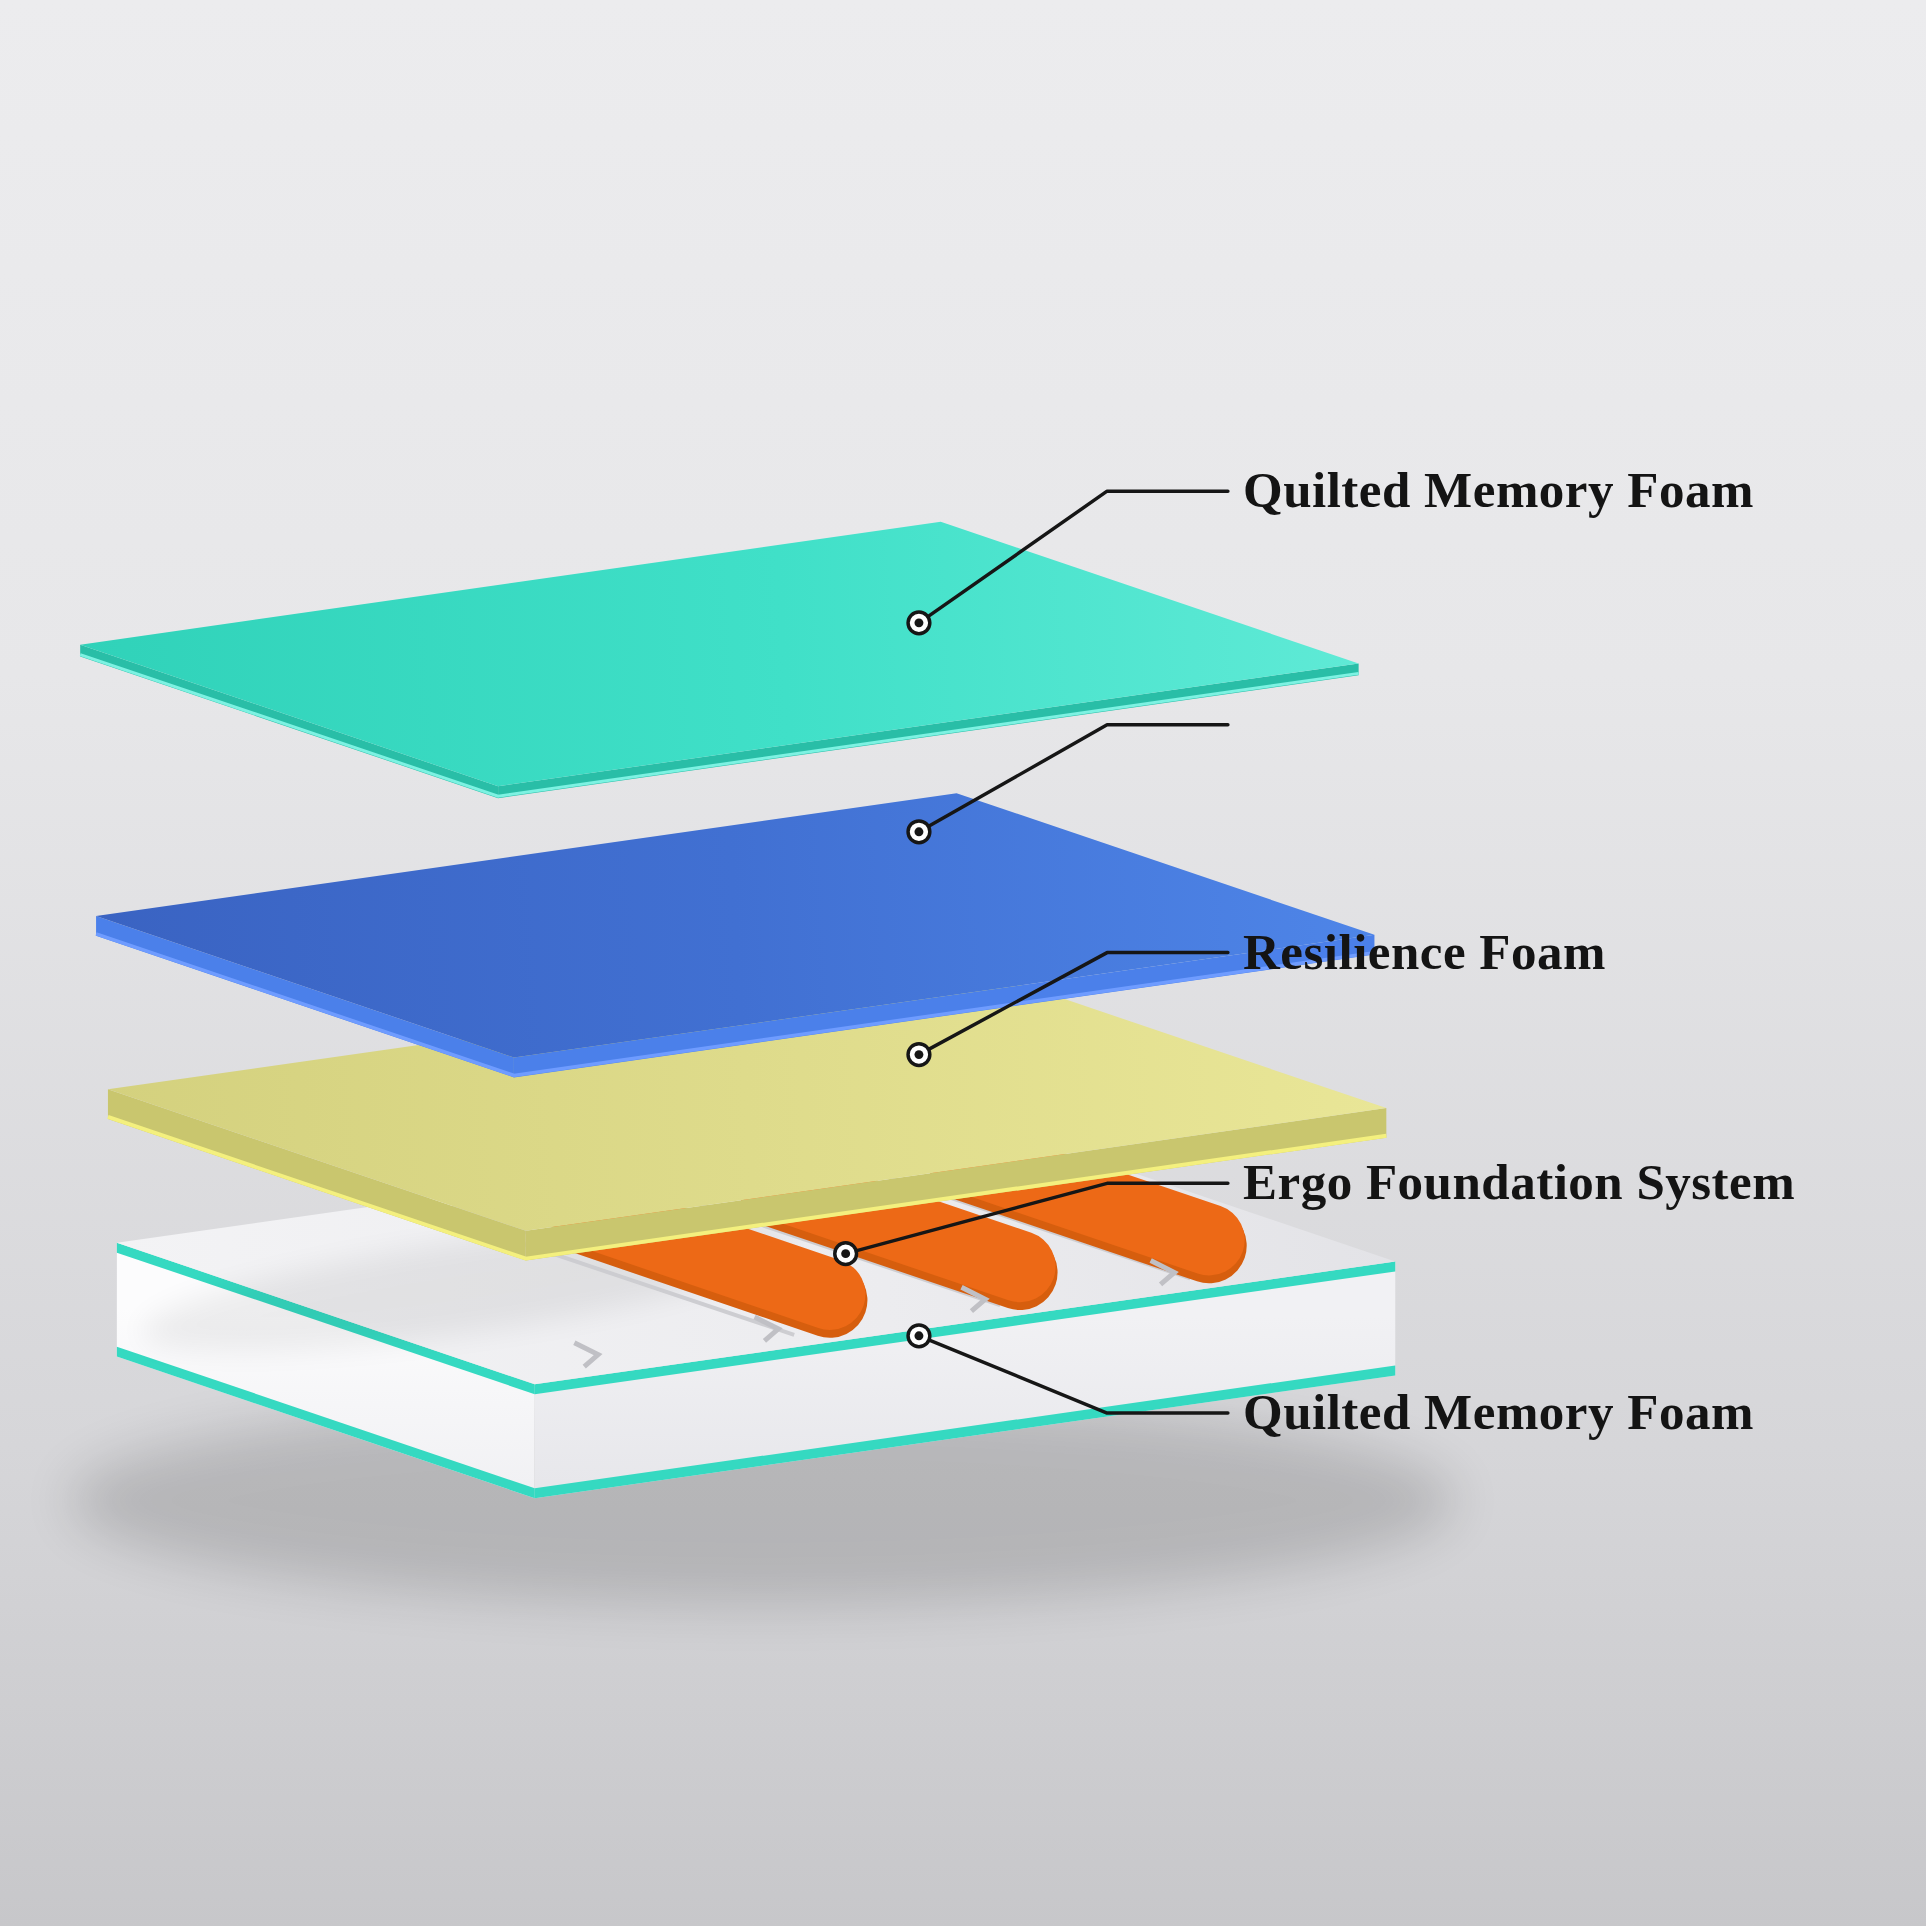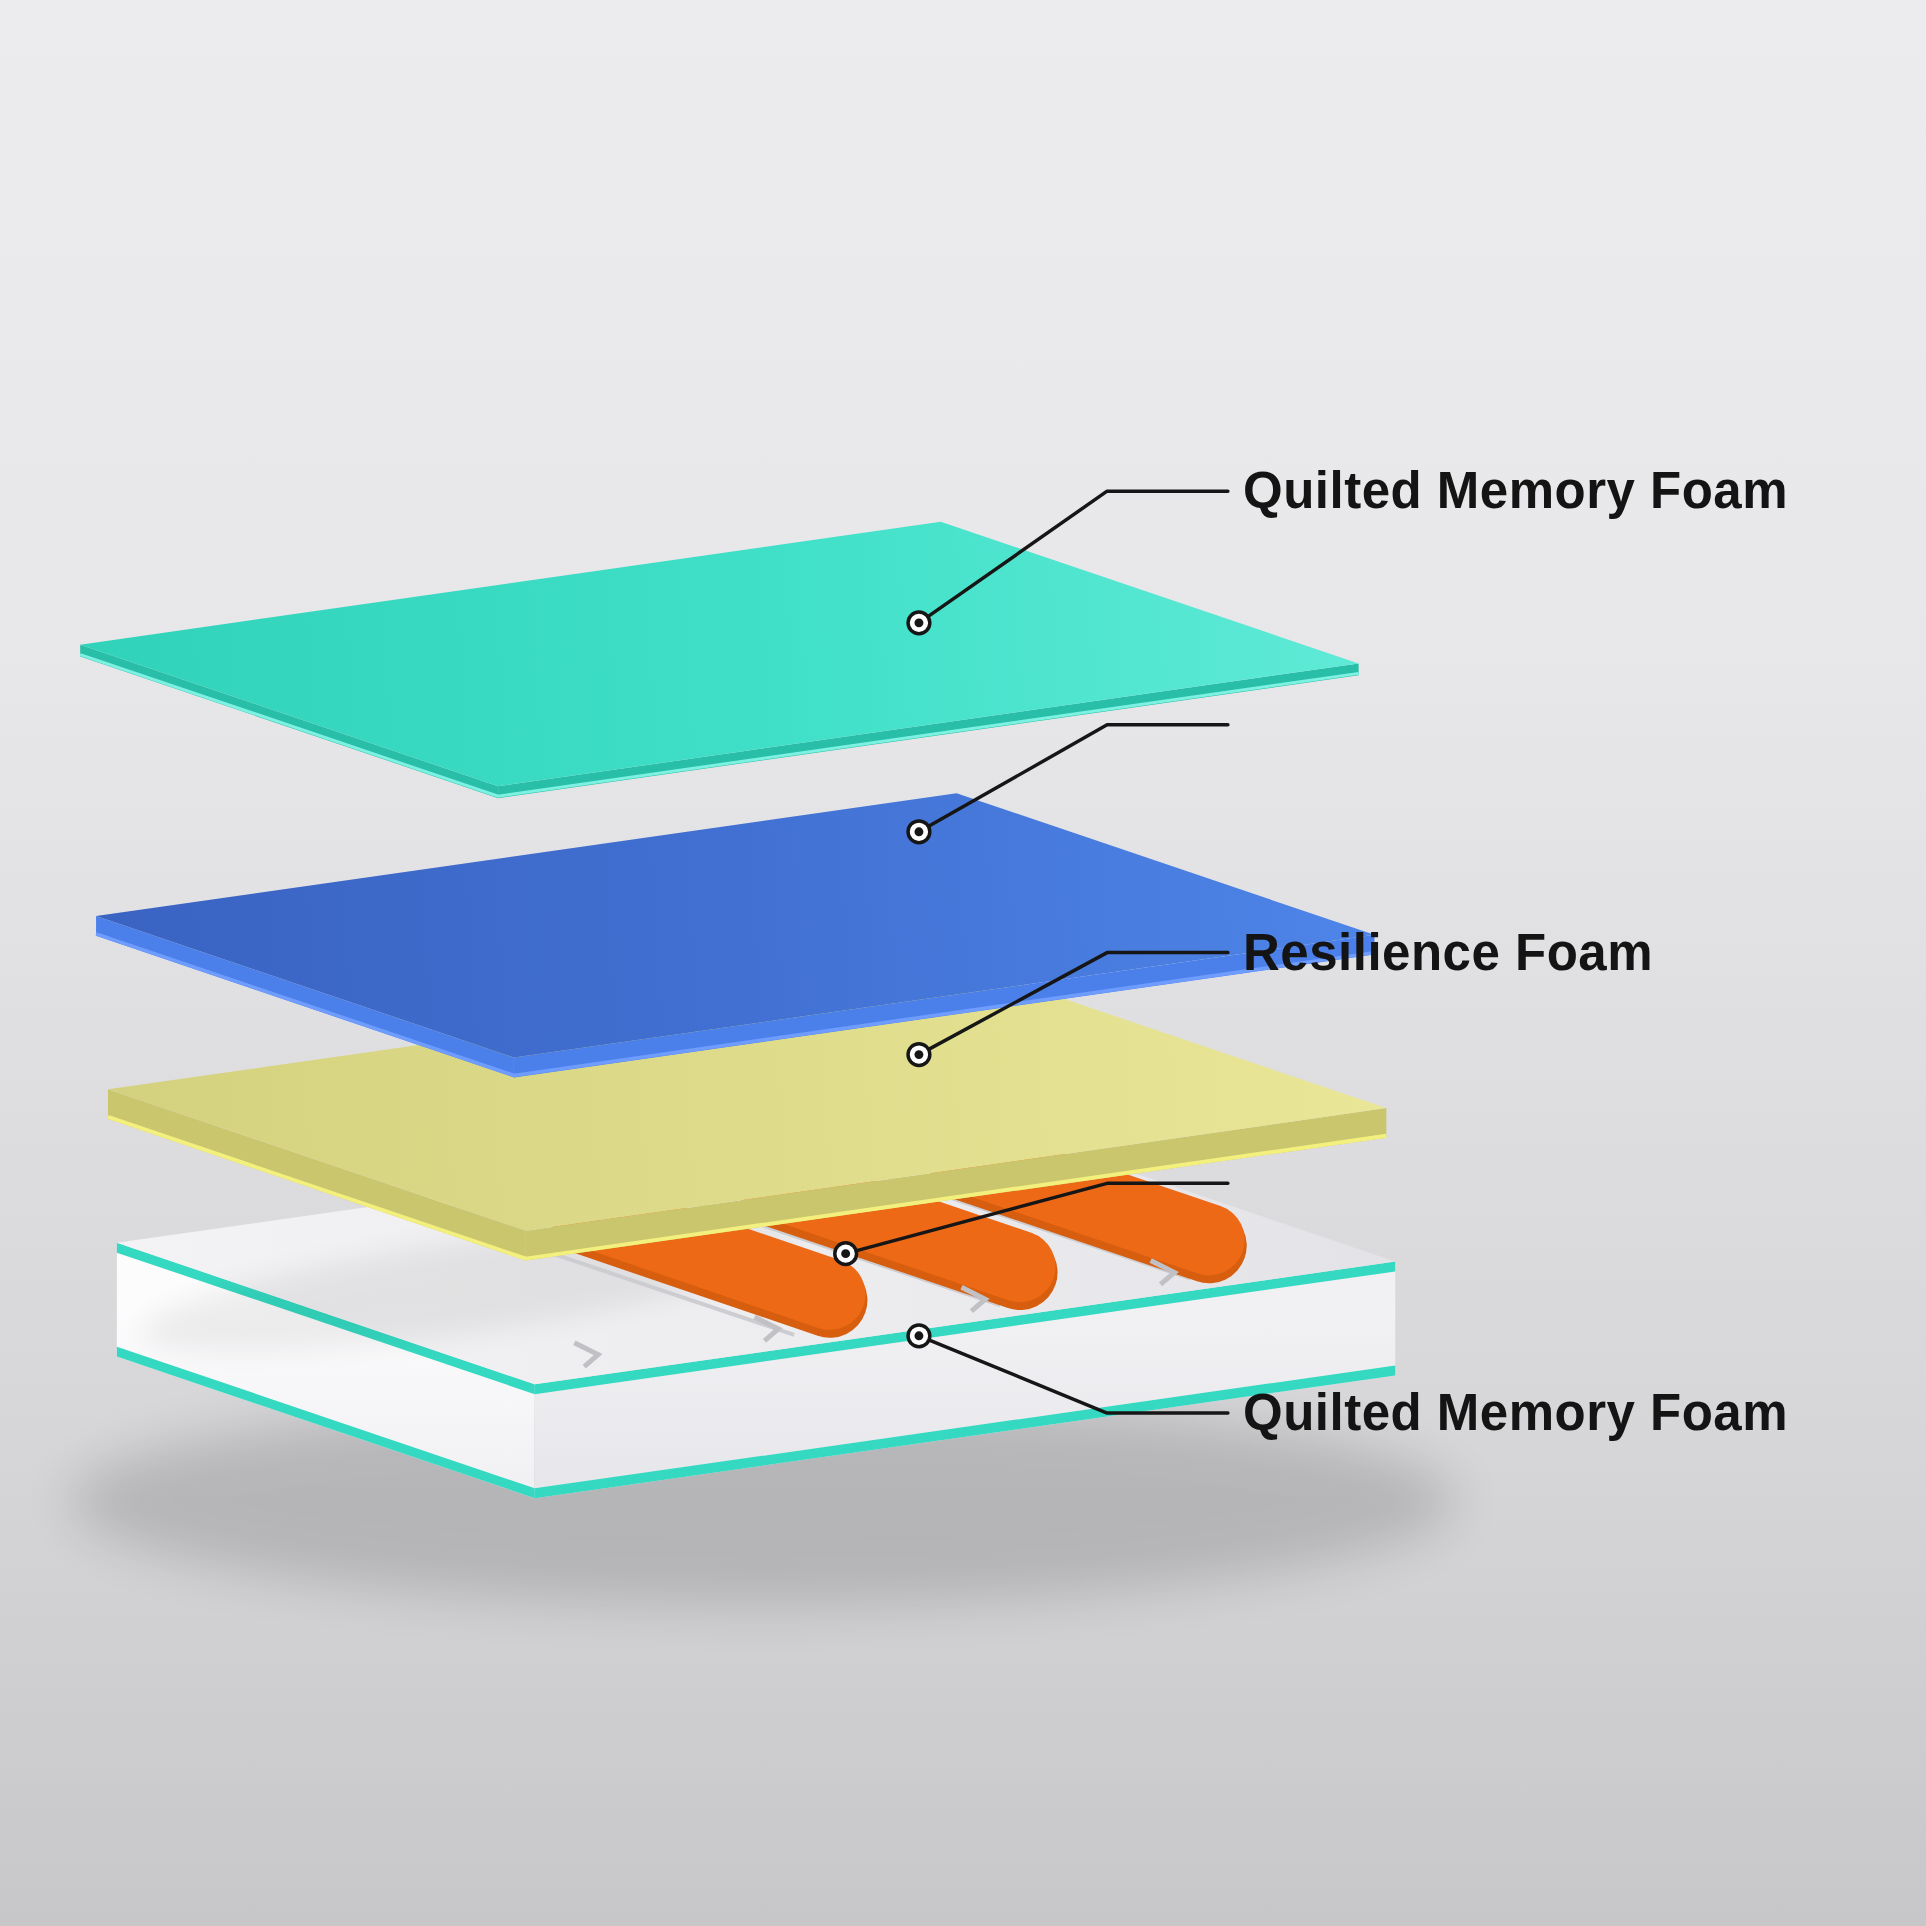--- a/index.html
+++ b/index.html
@@ -1,21 +1,21 @@
 <!DOCTYPE html>
 <html><head>
 <meta charset="utf-8">
 <style>
   html,body{margin:0;padding:0;}
   .stage{
     position:relative;
     width:1927px;height:1927px;
     overflow:hidden;
     background:linear-gradient(180deg,#ececee 0%,#e7e7e9 35%,#d6d6d9 75%,#c7c7ca 100%);
-    font-family:Liberation Sans, sans-serif;
+    font-family:Liberation Serif, serif;
   }
   svg.diagram{position:absolute;left:0;top:0;}
   .label{
     position:absolute;
     left:1243px;
     height:59px;line-height:59px;
     color:#141414;
     font-size:51px;
     font-weight:800;
     letter-spacing:0.5px;
@@ -167,19 +167,22 @@
 
   <div class="label" style="top:461px">
     <span>Quilted Memory Foam</span>
   </div>
 
 
   <div class="label" style="top:923px">
     <span>Resilience Foam</span>
   </div>
 
+  <div class="label" style="top:1153px">
+    <span>Ergo Foundation System</span>
+  </div>
 
   <div class="label" style="top:1383px">
     <span>Quilted Memory Foam</span>
   </div>
 
 </div>
 
 
 </body></html>

